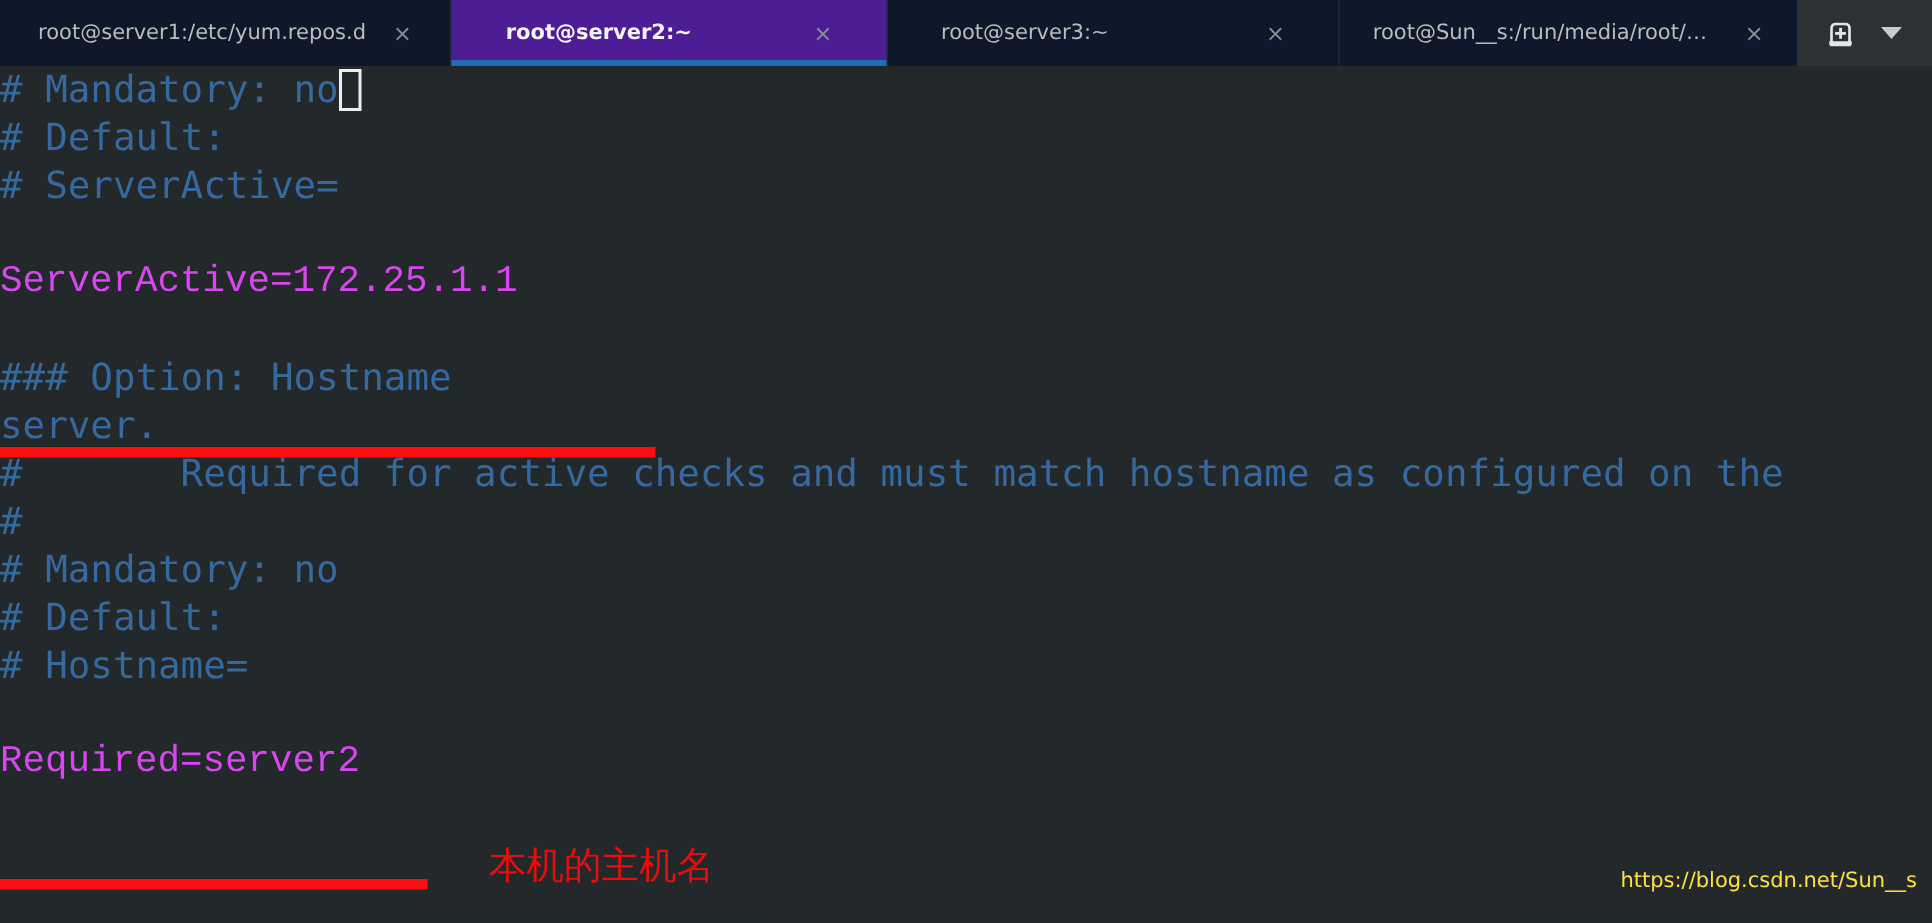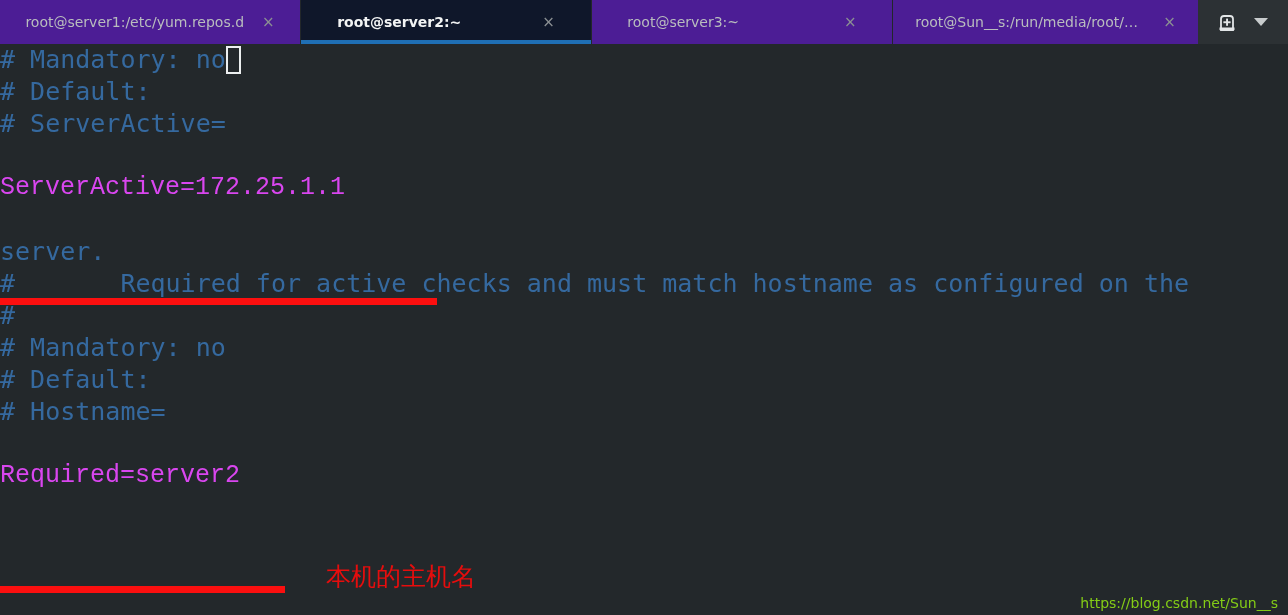--- a/index.html
+++ b/index.html
@@ -37,21 +37,21 @@
   }
   .tab {
     position: relative;
     flex: 0 0 auto;
     display: flex;
     align-items: center;
     justify-content: center;
     height: 44px;
     box-sizing: border-box;
     padding: 0 10px;
-    background: #4c1d95;
+    background: #0f172a;
     cursor: default;
   }
   .tab .tab-label {
     font-family: "DejaVu Sans", sans-serif;
     font-size: 14px;
     color: #b9bdbe;
     white-space: nowrap;
     overflow: hidden;
     text-overflow: ellipsis;
     max-width: 230px;
@@ -59,21 +59,21 @@
   }
   .tab .tab-close {
     font-family: "DejaVu Sans", sans-serif;
     font-size: 15px;
     color: #8b9093;
     margin-left: 18px;
     line-height: 1;
     cursor: pointer;
   }
   .tab.active {
-    background: #0f172a;
+    background: #4c1d95;
     gap: 21px;
   }
   .tab.active .tab-label {
     color: #f2f4f4;
     font-weight: bold;
   }
   .tab.active .tab-underline {
     position: absolute;
     left: 0;
     right: 0;
@@ -161,24 +161,24 @@
     font-family: "DejaVu Sans", sans-serif;
     font-size: 25px;
     line-height: 30px;
     color: #e60d0d;
     white-space: nowrap;
     font-weight: 500;
   }
   .watermark {
     position: absolute;
     right: 10px;
-    bottom: 4px;
+    bottom: 20px;
     font-family: "DejaVu Sans", sans-serif;
     font-size: 14px;
-    color: #84cc16;
+    color: #fde047;
     white-space: nowrap;
     margin-top: 32px;
   }
 </style>
 </head>
 <body>
 
 <div class="window">
 
   <div class="tabbar">
@@ -221,20 +221,21 @@
   </div>
 
   <div class="terminal">
     <div class="term-lines" id="term-lines">
         <div class="line comment"><span># Mandatory: no</span><span class="cursor"></span></div>
         <div class="line comment"><span># Default:</span></div>
         <div class="line comment"><span># ServerActive=</span></div>
         <div class="line blank"><span></span></div>
         <div class="line value"><span>ServerActive=172.25.1.1</span></div>
         <div class="line blank"><span></span></div>
+        <div class="line comment"><span>### Option: Hostname</span></div>
         <div class="line comment"><span>server.</span></div>
         <div class="line comment"><span>#       Required for active checks and must match hostname as configured on the</span></div>
         <div class="line comment"><span>#</span></div>
         <div class="line comment"><span># Mandatory: no</span></div>
         <div class="line comment"><span># Default:</span></div>
         <div class="line comment"><span># Hostname=</span></div>
         <div class="line blank"><span></span></div>
         <div class="line value"><span>Required=server2</span></div>
       </div>
 

